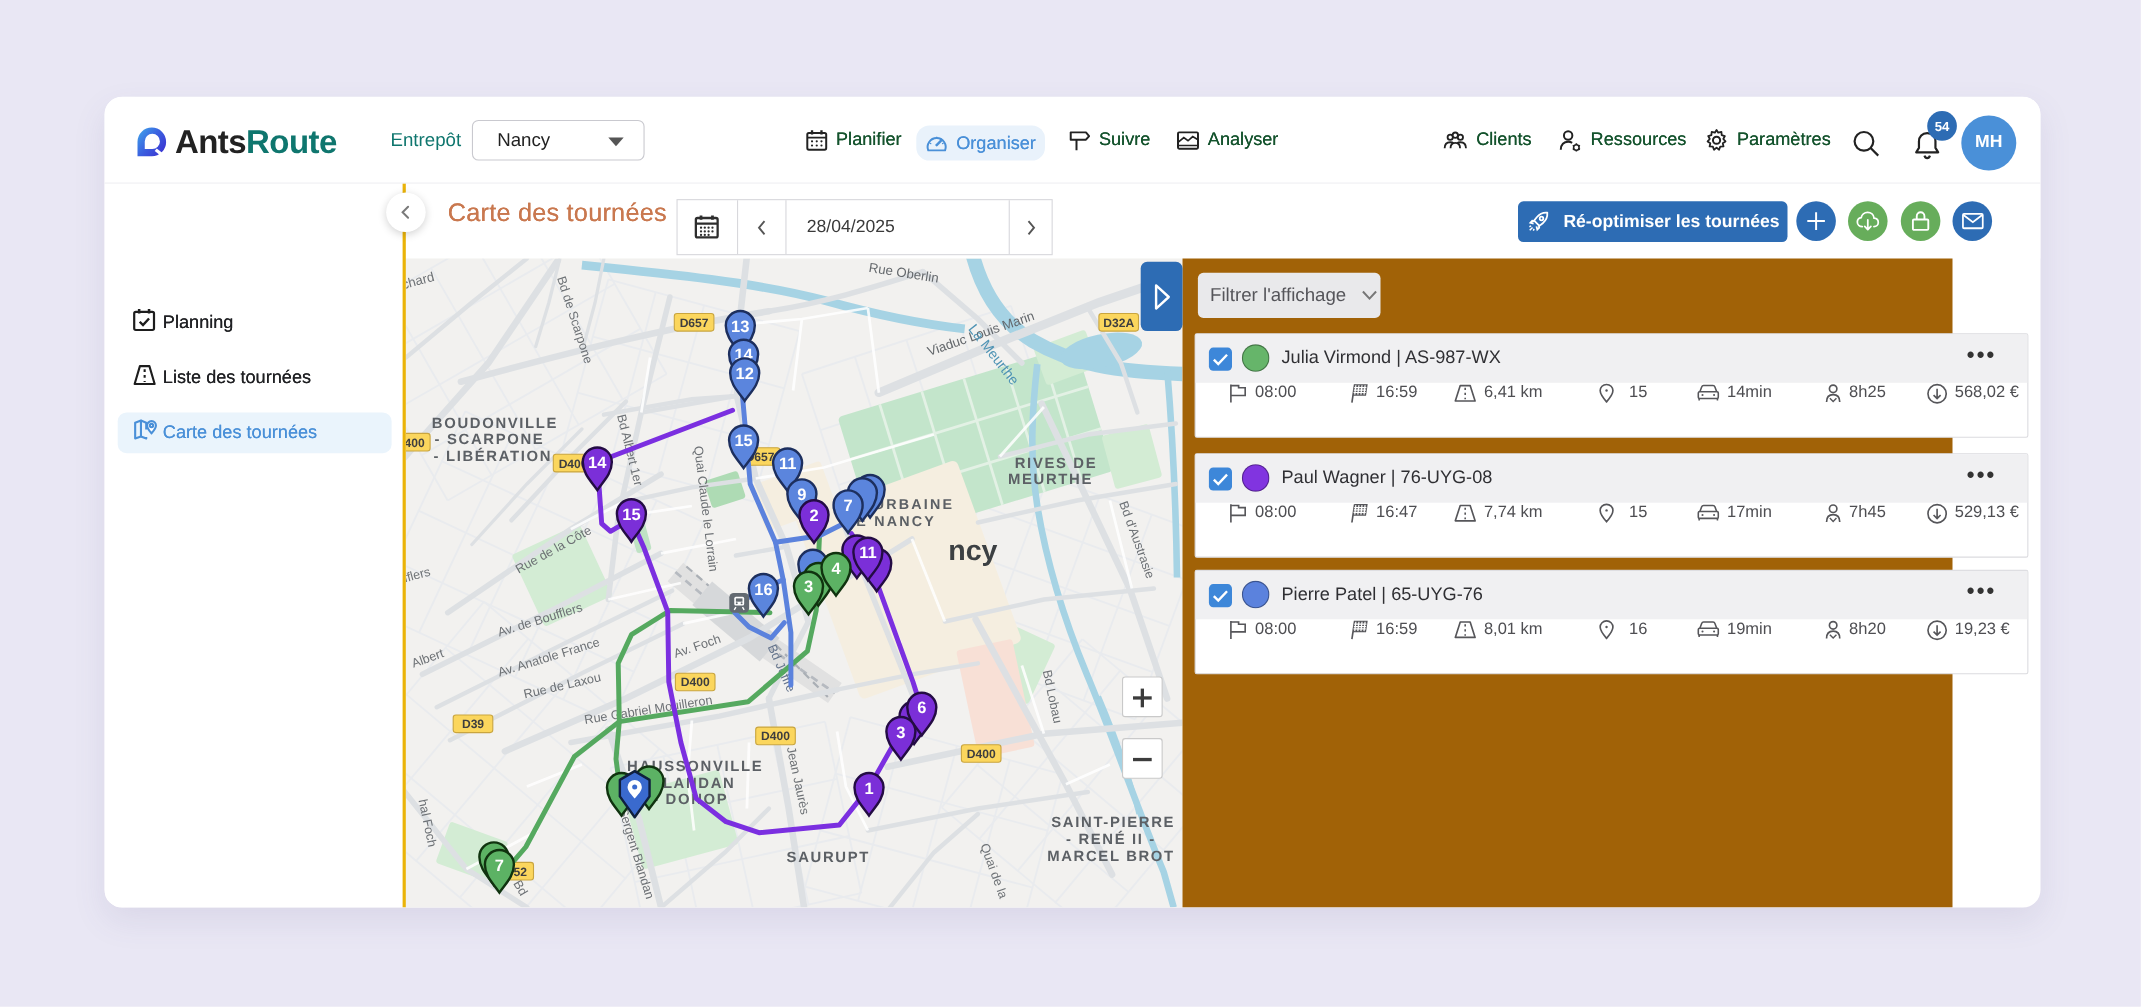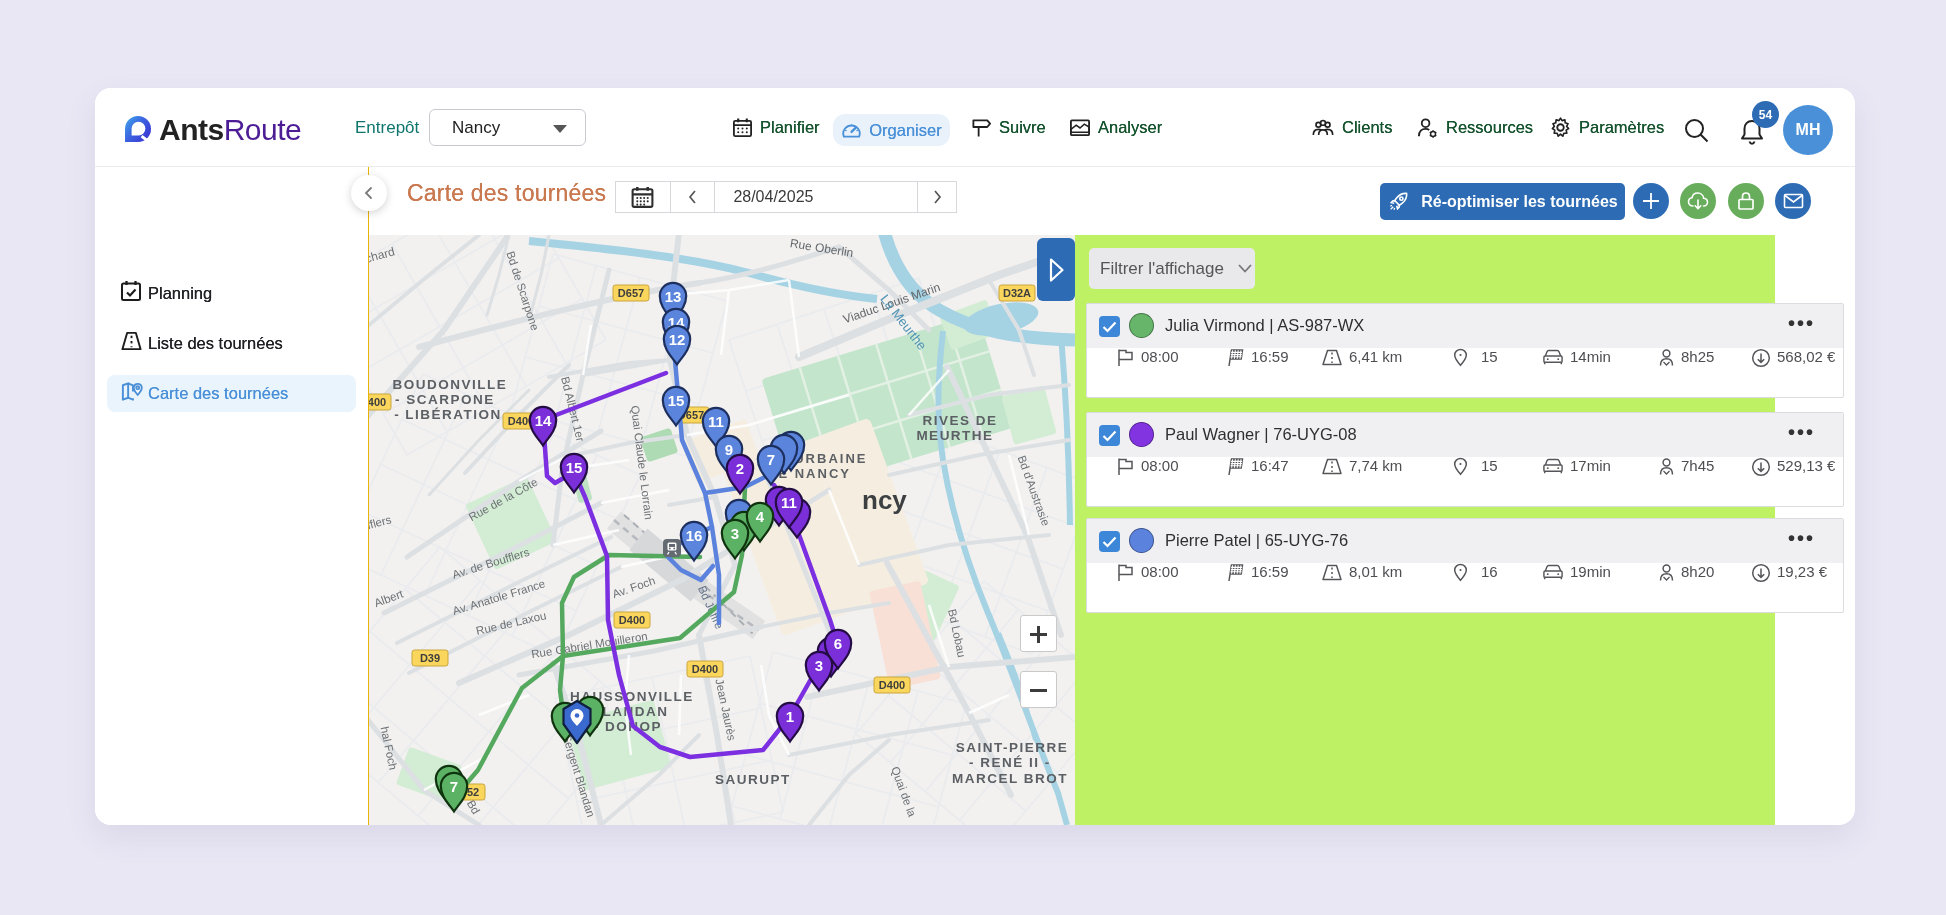--- a/index.html
+++ b/index.html
@@ -3,44 +3,44 @@
 <style>
 *{margin:0;padding:0;box-sizing:border-box}
 html,body{width:1946px;height:915px;background:#e9e7f4;font-family:"Liberation Sans",sans-serif;overflow:hidden}
 .abs{position:absolute}
 .card{position:absolute;left:95px;top:88px;width:1760px;height:737px;background:#fff;border-radius:16px;box-shadow:0 12px 30px rgba(90,80,140,.10);overflow:hidden}
 
 .nav{position:absolute;left:0;top:0;width:1760px;height:79px;background:#fff;border-bottom:1px solid #ececf0}
 .logo{position:absolute;left:27px;top:25px;display:flex;align-items:center}
 .logotxt{font-size:30px;letter-spacing:-.5px;color:#222;margin-left:7px}
 .logotxt b{font-weight:700}
-.logotxt span{font-weight:400;color:#4c1d95}
+.logotxt span{font-weight:700;color:#0f766e}
 .navlbl{position:absolute;top:0;height:79px;display:flex;align-items:center;font-size:17px;color:#0f766e}
 .sel{position:absolute;left:334px;top:21px;width:157px;height:37px;border:1px solid #c9c9cf;border-radius:6px;background:#fff;display:flex;align-items:center;padding-left:22px;font-size:17px;color:#222}
 .sel .car{position:absolute;right:18px;top:15px;width:0;height:0;border-left:7px solid transparent;border-right:7px solid transparent;border-top:8px solid #555}
 .mitem{position:absolute;top:0;height:79px;display:flex;align-items:center;gap:7px;font-size:16.5px;color:#14532d;text-shadow:0 0 .6px currentColor}
 .orgpill{position:absolute;left:738px;top:26px;width:117px;height:32px;background:#e9f2fb;border-radius:12px;display:flex;align-items:center;justify-content:center;gap:7px;font-size:16.5px;color:#4a90d8;text-shadow:0 0 .6px currentColor}
 .badge{position:absolute;left:1657px;top:13px;min-width:27px;height:27px;border-radius:14px;background:#2d6cb4;color:#fff;font-size:12px;font-weight:700;display:flex;align-items:center;justify-content:center;z-index:3}
 .avatar{position:absolute;left:1688px;top:17px;width:50px;height:50px;border-radius:50%;background:#4a90d8;color:#fff;font-size:16px;font-weight:700;display:flex;align-items:center;justify-content:center;z-index:2}
 
-.side{position:absolute;left:0;top:79px;width:274px;height:658px;background:#fff;border-right:1px solid #eab308}
+.side{position:absolute;left:0;top:79px;width:274px;height:658px;background:#fff;border-right:3px solid #eab308}
 .sitem{position:absolute;left:0;width:274px;height:36px;display:flex;align-items:center;font-size:16.5px;color:#202124;text-shadow:0 0 .6px currentColor}
 .sitem .ic{position:absolute;left:25px}
 .sitem .tx{position:absolute;left:53px}
 .spill{position:absolute;left:12px;top:208px;width:249px;height:37px;background:#eaf4fc;border-radius:8px}
 
 .hdr{position:absolute;left:274px;top:79px;width:1486px;height:68px;background:#fff}
 .backc{position:absolute;left:-18px;top:8px;width:36px;height:36px;border-radius:50%;background:#fff;box-shadow:0 2px 8px rgba(0,0,0,.18);display:flex;align-items:center;justify-content:center;z-index:5}
 .htitle{position:absolute;left:38px;top:13px;font-size:23px;color:#c9784f;letter-spacing:.2px;text-shadow:0 0 .6px currentColor}
-.dgrp{position:absolute;left:246px;top:14px;width:342px;height:32px;border:1px solid #d8d8dc;background:#fff;display:flex}
+.dgrp{position:absolute;left:246px;top:14px;width:342px;height:51px;border:1px solid #d8d8dc;background:#fff;display:flex}
 .dgrp .cell{height:100%;display:flex;align-items:center;justify-content:center;border-right:1px solid #d8d8dc}
 .btn{position:absolute;left:1011px;top:16px;width:245px;height:37px;background:#2d6cb4;border-radius:5px;color:#fff;font-size:16px;font-weight:700;display:flex;align-items:center;justify-content:center;gap:11px}
 .cbtn{position:absolute;top:16px;width:36px;height:36px;border-radius:50%;display:flex;align-items:center;justify-content:center}
 
-.panel{position:absolute;left:980px;top:147px;width:700px;height:590px;background:#bef264}
+.panel{position:absolute;left:980px;top:147px;width:700px;height:590px;background:#a16207}
 .filter{position:absolute;left:14px;top:13px;width:166px;height:41px;background:#e9e9eb;border-radius:5px;display:flex;align-items:center;padding-left:11px;gap:10px;font-size:17px;color:#55555a}
 .rcard{position:absolute;left:11px;width:758px;height:95px;border:1px solid #dcdce0;border-radius:2px;background:#fff}
 .rhead{position:absolute;left:0;top:0;width:100%;height:44px;background:#f0f0f2;display:flex;align-items:center}
 .chk{position:absolute;left:12px;top:12px;width:21px;height:21px;border-radius:4px;background:#3d87d9;display:flex;align-items:center;justify-content:center}
 .cava{position:absolute;left:42px;top:9px;width:25px;height:25px;border-radius:50%;border:1.5px solid rgba(0,0,0,.35)}
 .cname{position:absolute;left:78px;top:12px;font-size:16.5px;color:#2f2f33}
 .dots{position:absolute;right:28px;top:8px;font-size:20px;letter-spacing:2px;color:#333;font-weight:700}
 .stats{position:absolute;left:0;top:44px;width:100%;height:51px;display:flex;align-items:center}
 .stat{position:absolute;display:flex;align-items:flex-start;gap:6px;font-size:15px;color:#4e4e52;top:0;height:51px}
 

